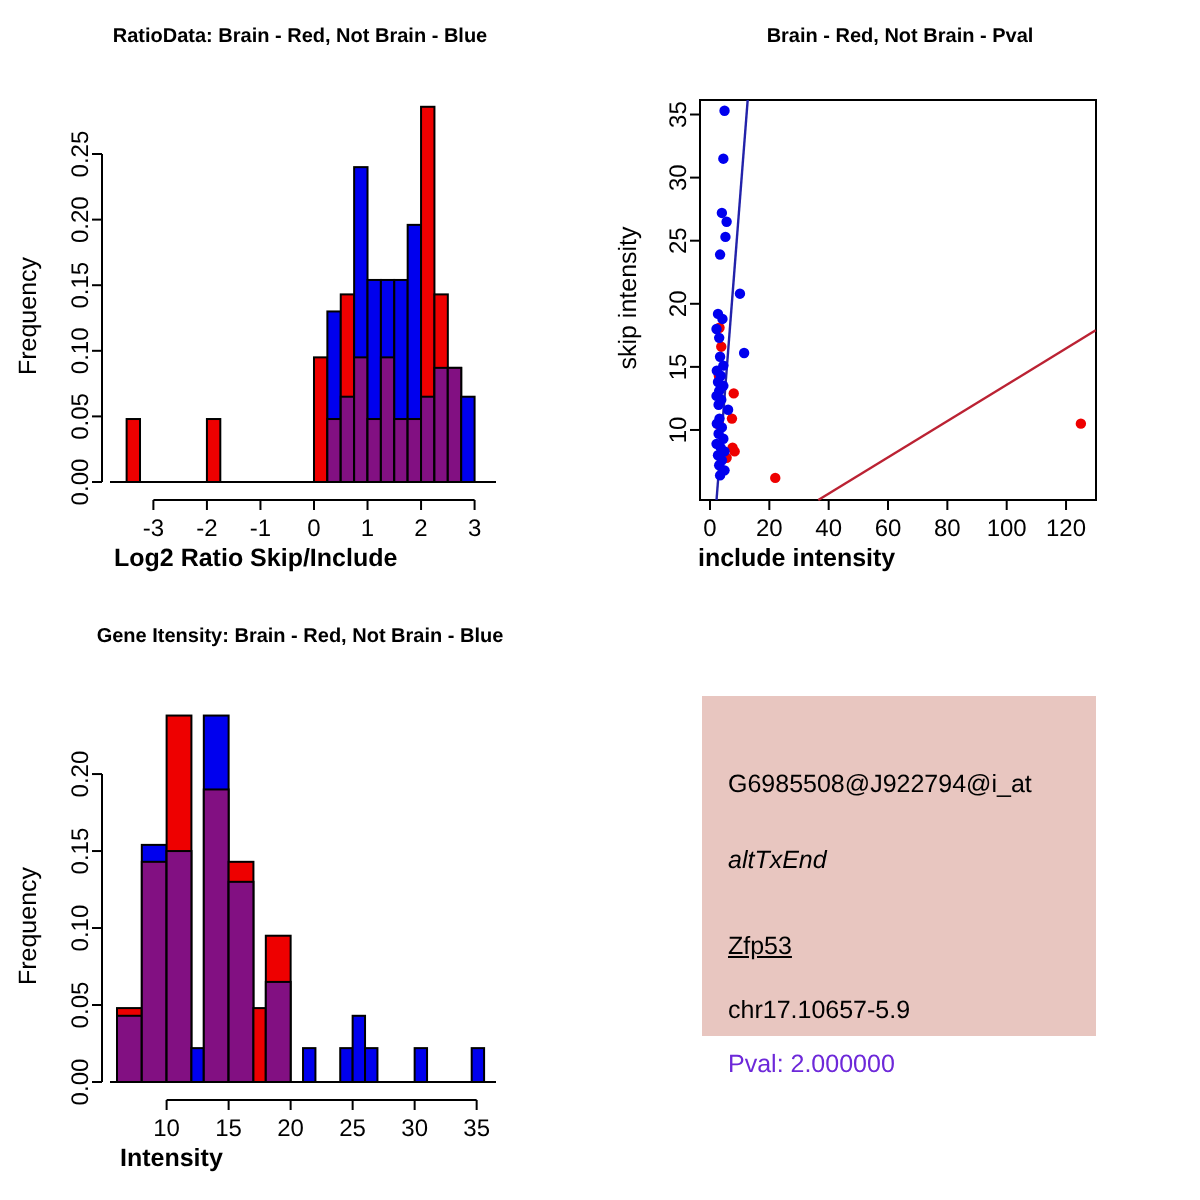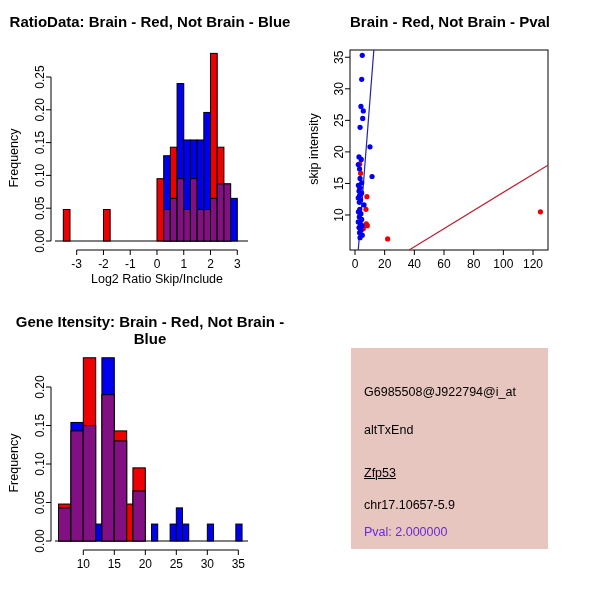--- a/index.html
+++ b/index.html
@@ -1,25 +1,25 @@
 <!DOCTYPE html>
 <html><head>
 <meta charset="utf-8">
 <style>
   html,body{margin:0;padding:0;background:#ffffff;}
   #page{position:relative;width:600px;height:600px;background:#ffffff;
         font-family:"Liberation Sans",sans-serif;color:#000;overflow:hidden;}
   .quad{position:absolute;width:300px;height:300px;}
   .quad svg{position:absolute;left:0;top:0;}
   .ptitle{position:absolute;top:13px;left:0;width:300px;text-align:center;
-          font-weight:bold;font-size:15px;}
-  .xlab{position:absolute;font-size:12.5px;text-align:center;width:200px;top:272px;}
+          font-weight:bold;font-size:10px;}
+  .xlab{position:absolute;font-size:12.5px;text-align:left;width:200px;top:272px;font-weight:bold;}
   .ylab{position:absolute;font-size:12.5px;text-align:center;width:200px;
         transform:rotate(-90deg);}
-  .infobox{position:absolute;left:51px;top:48px;width:197px;height:201px;}
+  .infobox{position:absolute;left:51px;top:48px;width:197px;height:170px;}
   .infoline{position:absolute;left:13px;font-size:12.5px;white-space:nowrap;}
   svg text{font-family:"Liberation Sans",sans-serif;font-size:12px;fill:#000;}
 </style>
 </head>
 <body>
 
 <div id="page">
 
   <div class="quad" style="left:0;top:0;">
     <div class="ptitle">RatioData: Brain - Red, Not Brain - Blue</div>
@@ -78,20 +78,21 @@
         <rect x="217.21875000000003" y="183.93091416608513" width="6.691576086956502" height="57.06908583391487" fill="#821082" stroke="#000000"></rect>
         <rect x="223.91032608695653" y="183.93091416608513" width="6.69157608695653" height="57.06908583391487" fill="#EE0000" stroke="#000000"></rect>
         <rect x="223.91032608695653" y="183.93091416608513" width="6.69157608695653" height="57.06908583391487" fill="#821082" stroke="#000000"></rect>
         <rect x="230.60190217391306" y="198.3621772505234" width="6.69157608695653" height="42.63782274947661" fill="#0000EE" stroke="#000000"></rect>
       </svg>
   </div>
 
   <div class="quad" style="left:300px;top:0;">
     <div class="ptitle">Brain - Red, Not Brain - Pval</div>
     <div class="ylab" style="left:-86px;top:142px;">skip intensity</div>
+    <div class="xlab" style="left:49px;">include intensity</div>
     <svg id="svg1" width="300" height="300">
         <rect x="50" y="50" width="198" height="200" fill="none" stroke="#000000"></rect>
         <line x1="54.999325691166554" y1="250" x2="54.999325691166554" y2="255" stroke="#000000"></line>
         <text x="54.999325691166554" y="268" text-anchor="middle">0</text>
         <line x1="84.66891436277815" y1="250" x2="84.66891436277815" y2="255" stroke="#000000"></line>
         <text x="84.66891436277815" y="268" text-anchor="middle">20</text>
         <line x1="114.33850303438975" y1="250" x2="114.33850303438975" y2="255" stroke="#000000"></line>
         <text x="114.33850303438975" y="268" text-anchor="middle">40</text>
         <line x1="144.00809170600135" y1="250" x2="144.00809170600135" y2="255" stroke="#000000"></line>
         <text x="144.00809170600135" y="268" text-anchor="middle">60</text>
@@ -161,20 +162,21 @@
         <circle cx="60.933243425488875" cy="230.12618296529968" r="2.6" fill="#0000EE"></circle>
         <circle cx="59.59811193526635" cy="232.64984227129338" r="2.6" fill="#0000EE"></circle>
         <circle cx="62.26837491571139" cy="235.17350157728706" r="2.6" fill="#0000EE"></circle>
         <circle cx="60.04315576534053" cy="237.69716088328076" r="2.6" fill="#0000EE"></circle>
       </svg>
   </div>
 
   <div class="quad" style="left:0;top:300px;">
     <div class="ptitle">Gene Itensity: Brain - Red, Not Brain - Blue</div>
     <div class="ylab" style="left:-86px;top:156px;">Frequency</div>
+    <div class="xlab" style="left:60px;">Intensity</div>
     <svg id="svg2" width="300" height="300">
         <line x1="83.30626377085301" y1="250" x2="238.32672332389046" y2="250" stroke="#000000"></line>
         <line x1="51" y1="241" x2="51" y2="87.02784602784604" stroke="#000000"></line>
         <line x1="83.30626377085301" y1="250" x2="83.30626377085301" y2="255" stroke="#000000"></line>
         <text x="83.30626377085301" y="268" text-anchor="middle">10</text>
         <line x1="114.31035568146049" y1="250" x2="114.31035568146049" y2="255" stroke="#000000"></line>
         <text x="114.31035568146049" y="268" text-anchor="middle">15</text>
         <line x1="145.31444759206798" y1="250" x2="145.31444759206798" y2="255" stroke="#000000"></line>
         <text x="145.31444759206798" y="268" text-anchor="middle">20</text>
         <line x1="176.3185395026755" y1="250" x2="176.3185395026755" y2="255" stroke="#000000"></line>
@@ -213,20 +215,20 @@
         <rect x="176.3185395026755" y="207.8959868959869" width="6.200818382121469" height="33.10401310401309" fill="#0000EE" stroke="#000000"></rect>
         <rect x="182.51935788479696" y="224.06306306306305" width="6.200818382121497" height="16.936936936936945" fill="#0000EE" stroke="#000000"></rect>
         <rect x="207.32263141328295" y="224.06306306306305" width="6.2008183821215255" height="16.936936936936945" fill="#0000EE" stroke="#000000"></rect>
         <rect x="235.84639597104186" y="224.06306306306305" width="6.200818382121497" height="16.936936936936945" fill="#0000EE" stroke="#000000"></rect>
       </svg>
   </div>
 
   <div class="quad" style="left:300px;top:300px;">
     <div class="infobox" id="infobox" style="background: rgb(232, 198, 192);">
       <span class="infoline" style="top:37px;">G6985508@J922794@i_at</span>
-      <span class="infoline" style="top:75px;">altTxEnd</span>
+      <span class="infoline" style="top:75px;font-style:italic;">altTxEnd</span>
       <span class="infoline" style="top:118px;text-decoration:underline;">Zfp53</span>
       <span class="infoline" style="top:150px;">chr17.10657-5.9</span>
       <span class="infoline" id="pval" style="top: 177px; color: #6d28d9;">Pval: 2.000000</span>
     </div>
   </div>
 
 </div>
 
 </body></html>

